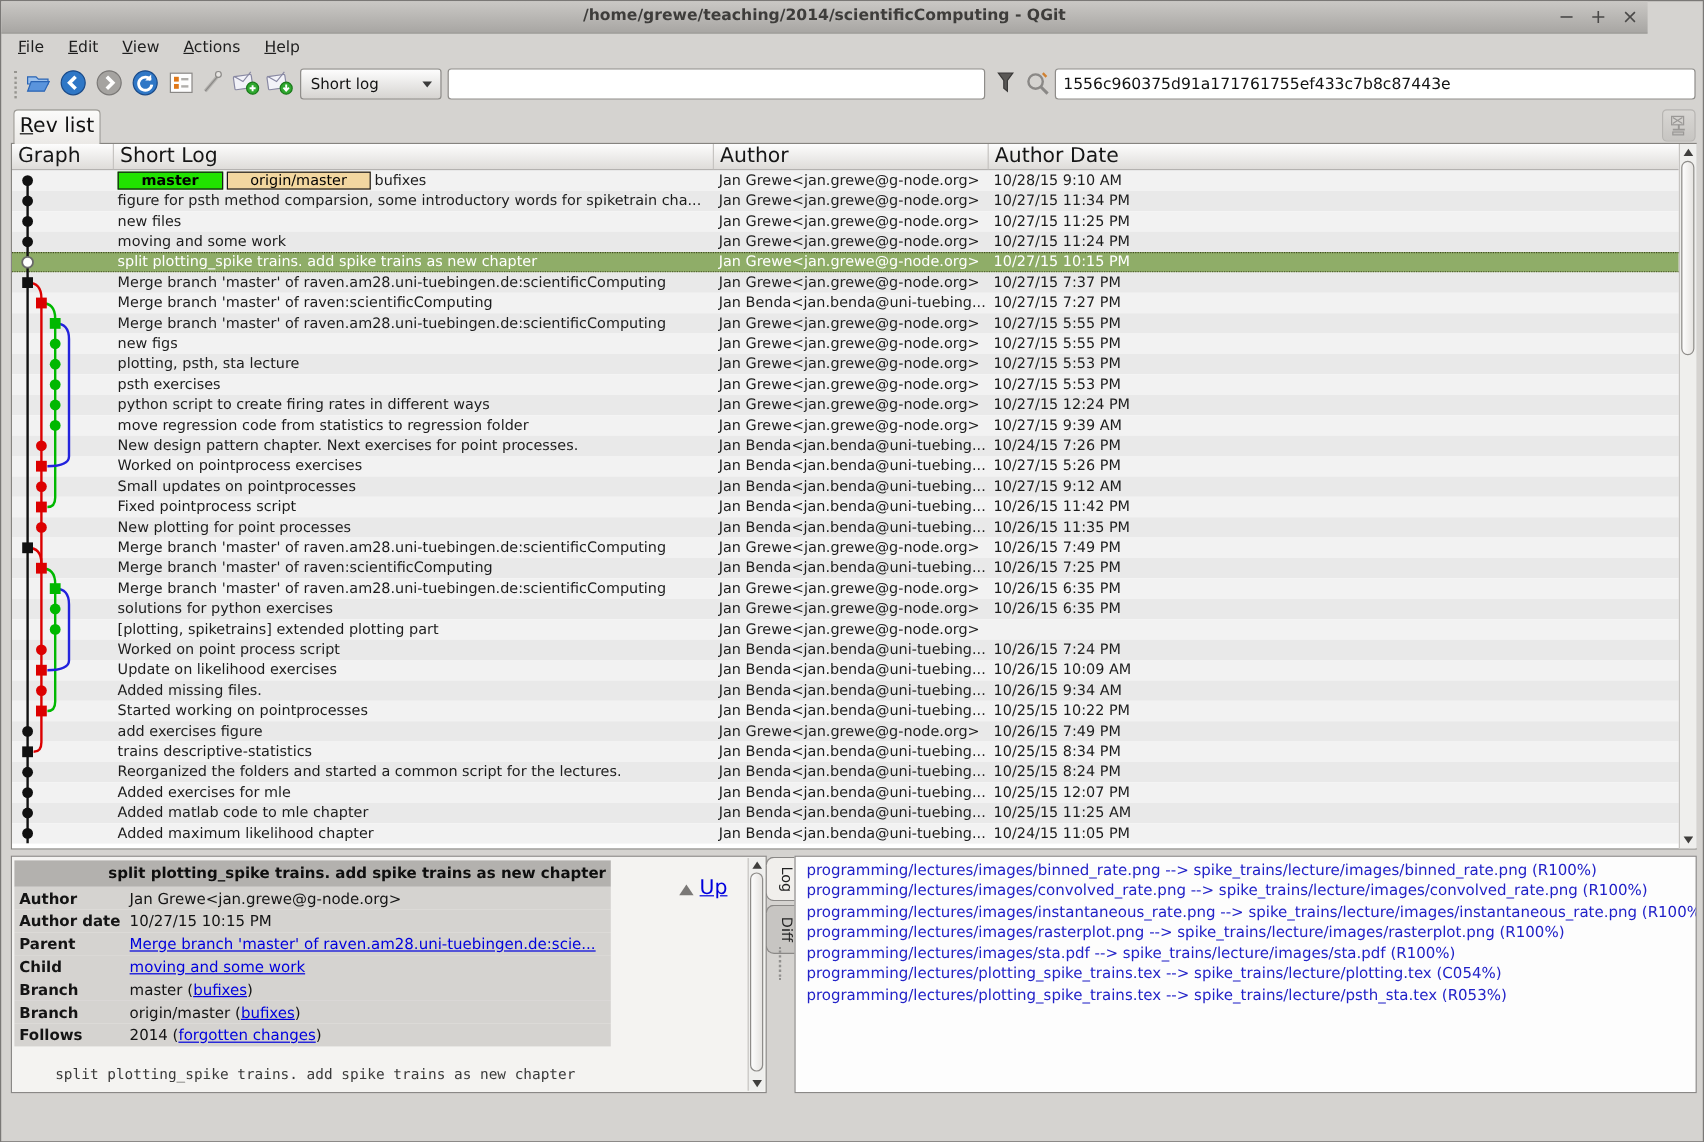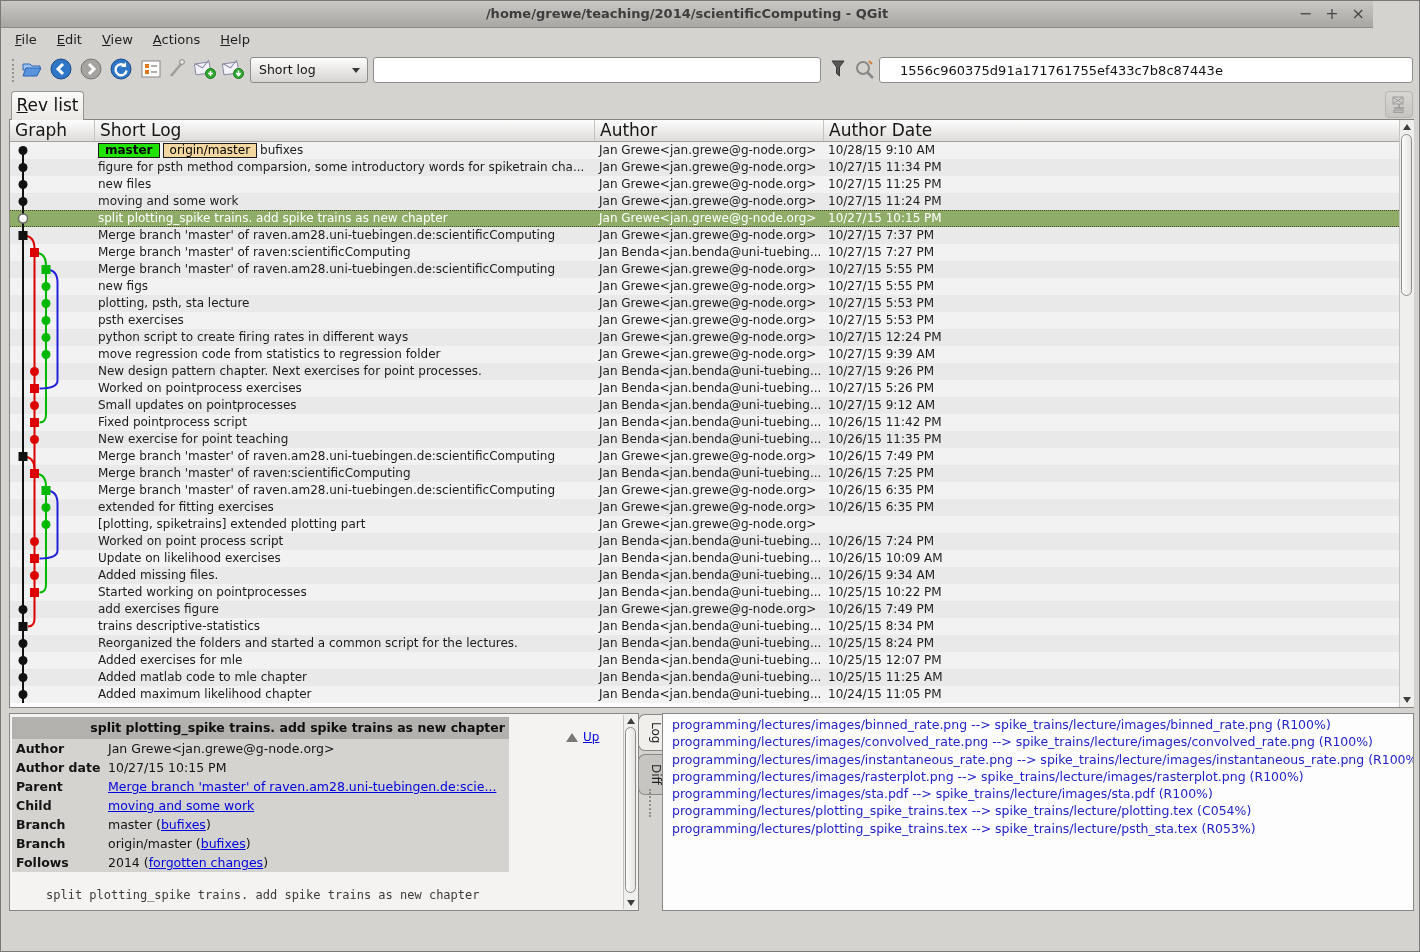--- a/index.html
+++ b/index.html
@@ -9,51 +9,51 @@
 .title{text-align:center;font-weight:bold;font-size:13px;color:#3e3d3b;line-height:26px}
 .winbtns{position:absolute;right:8px;top:0;height:26px;display:flex;gap:13px;align-items:center;color:#4a4948;font-size:16px}
 .winbtns span{cursor:default;line-height:16px}
 .menubar{position:absolute;left:0;top:28px;width:100%;height:24px;display:flex;padding-left:4px}
 .menu-item{padding:3px 10px;font-size:13px;color:#1e1e1e}
 .toolbar{position:absolute;left:0;top:52px;width:100%;height:35px}
 .tb-handle{position:absolute;left:11px;top:6px;height:23px;width:0;border-left:2px dotted #96948f}
 .tb-icon{position:absolute;top:4px;width:24px;height:24px}
 .combo{position:absolute;left:249px;top:4px;width:118px;height:26px;background:linear-gradient(#fdfdfd,#d6d4d1);border:1px solid #8f8d8a;border-radius:3px;font-size:12.5px;line-height:24px;padding-left:8px;color:#111}
 .combo .arrow{position:absolute;right:7px;top:10px;width:0;height:0;border-left:4px solid transparent;border-right:4px solid transparent;border-top:5px solid #3a3a3a}
-.tb-input{position:absolute;top:4px;background:#fff;border:1px solid #8f8d8a;border-radius:3px;height:26px;font-size:12.5px;padding:0 20px;font-family:"DejaVu Sans",sans-serif;color:#111}
+.tb-input{position:absolute;top:4px;background:#fff;border:1px solid #8f8d8a;border-radius:3px;height:26px;font-size:12.5px;padding:0 6px;font-family:"DejaVu Sans",sans-serif;color:#111}
 .tab{position:absolute;left:10px;top:90px;width:73px;height:29px;background:linear-gradient(#fbfbfa,#ebe9e6);border:1px solid #96948f;border-bottom:none;border-radius:4px 4px 0 0;font-size:17px;text-align:center;line-height:27px;color:#111;z-index:3}
 .lamp-btn{position:absolute;left:1384px;top:90px;width:28px;height:27px;border:1px solid #b7b5b2;border-radius:4px;background:linear-gradient(#d9d7d4,#c7c5c2);z-index:3}
 .frame{position:absolute;left:8px;top:118px;width:1405px;height:589px;background:#fff;border:1px solid #868480}
 .thead{position:absolute;left:9px;top:119px;width:1389px;height:22px;display:flex;background:linear-gradient(#fdfdfd,#dedcd9);border-bottom:1px solid #a3a19e;font-size:17px;color:#161616}
 .th{line-height:21px;padding-left:5px;border-right:1px solid #c6c4c1;overflow:hidden}
 .th-graph{width:85px;flex:none}.th-log{width:500px;flex:none}.th-author{width:229px;flex:none}.th-date{flex:1;border-right:none}
 .rows{position:absolute;left:9px;top:141px;width:1389px}
 .row{display:flex;height:17px;line-height:17px;font-size:12px;color:#1c1c1c;white-space:nowrap}
 .row.odd{background:#f2f2f2}.row.even{background:#e9e9e9}
 .row.selected{background:#8fad68;color:#fff;border-top:1px dotted #40491f;border-bottom:1px dotted #40491f;line-height:15px}
 .cell-graph{width:85px;flex:none}
 .cell-log{width:500px;flex:none;overflow:hidden;padding-left:3px}
 .cell-author{width:229px;flex:none;overflow:hidden;padding-left:4px}
 .cell-date{flex:1;overflow:hidden;padding-left:4px}
-.badge{display:inline-block;height:15px;line-height:13px;padding:0 6px;border:1px solid #1a1a1a;margin:1px 3px 0 0;font-size:12px;vertical-align:top;color:#000}
+.badge{display:inline-block;height:15px;line-height:13px;padding:0 19px;border:1px solid #1a1a1a;margin:1px 3px 0 0;font-size:12px;vertical-align:top;color:#000}
 .badge-head{background:#21e300;font-weight:bold}
 .badge-remote{background:#f2d7a0}
 svg.graph{position:absolute;left:9px;top:141px;width:85px;height:561px;pointer-events:none}
 .vscroll{position:absolute;left:1398px;top:119px;width:15px;height:587px;background:#efefed;border-left:1px solid #c6c4c1}
 .arrow-up{position:absolute;left:3px;width:0;height:0;border-left:4.5px solid transparent;border-right:4.5px solid transparent;border-bottom:6px solid #3f3e3c}
 .arrow-dn{position:absolute;left:3px;width:0;height:0;border-left:4.5px solid transparent;border-right:4.5px solid transparent;border-top:6px solid #3f3e3c}
 .sb-thumb{position:absolute;left:1px;width:11px;background:linear-gradient(90deg,#fdfdfd,#e6e4e1);border:1px solid #8e8c89;border-radius:6px}
 .dpanel{position:absolute;left:8px;top:712px;width:630px;height:198px;background:#f4f3f1;border:1px solid #8a8886}
 .dtable{position:absolute;left:2px;top:3px;width:497px}
 .dtitle{height:22px;background:#b3b1ae;font-weight:bold;font-size:12.5px;line-height:22px;text-align:right;padding-right:4px;color:#0e0e0e;white-space:nowrap}
 .drow{display:flex;height:19px;line-height:19px;background:#d5d3d0;font-size:12.5px;color:#141414;white-space:nowrap}
 .dlabel{width:96px;font-weight:bold;padding-left:4px;flex:none}
 .dval{flex:1}
 .dval a,.uplink a{color:#0000dd;text-decoration:underline}
-.uplink{position:absolute;left:556px;top:16px;font-size:12px}
+.uplink{position:absolute;left:556px;top:16px;font-size:17px}
 .uptri{display:inline-block;width:0;height:0;border-left:6px solid transparent;border-right:6px solid transparent;border-bottom:9px solid #7a7876;margin-right:5px;vertical-align:-1px}
 .dscroll{position:absolute;left:613px;top:1px;width:14px;height:194px;background:#efefed;border-left:1px solid #c6c4c1}
 .dcomment{position:absolute;left:36px;top:174px;font-family:"DejaVu Sans Mono",monospace;font-size:12px;color:#3a3a3a;white-space:pre}
 .vtab{position:absolute;left:637px;width:25px;border:1px solid #8a8886;border-right:none;border-radius:7px 0 0 7px;writing-mode:vertical-rl;text-align:center;font-size:12px;color:#222}
 .vtab-log{top:713px;height:37px;background:#f1efec}
 .vtab-diff{top:753px;height:41px;background:#c7c5c2}
 .splitdots{position:absolute;left:648px;top:788px;height:28px;width:0;border-left:2px dotted #91908e}
 .fpanel{position:absolute;left:661px;top:712px;width:752px;height:198px;background:#fdfdfd;border:1px solid #8a8886;overflow:hidden;padding-top:2px}
 .fline{font-size:12.5px;line-height:17.3px;color:#2222c8;white-space:nowrap;padding-left:9px}
 </style>
@@ -249,21 +249,21 @@
     <div class="row odd">
       <div class="cell-graph"></div>
       <div class="cell-log">move regression code from statistics to regression folder</div>
       <div class="cell-author">Jan Grewe&lt;jan.grewe@g-node.org&gt;</div>
       <div class="cell-date">10/27/15 9:39 AM</div>
     </div>
     <div class="row even">
       <div class="cell-graph"></div>
       <div class="cell-log">New design pattern chapter. Next exercises for point processes.</div>
       <div class="cell-author">Jan Benda&lt;jan.benda@uni-tuebing...</div>
-      <div class="cell-date">10/27/15 9:26 PM</div>
+      <div class="cell-date">10/24/15 7:26 PM</div>
     </div>
     <div class="row odd">
       <div class="cell-graph"></div>
       <div class="cell-log">Worked on pointprocess exercises</div>
       <div class="cell-author">Jan Benda&lt;jan.benda@uni-tuebing...</div>
       <div class="cell-date">10/27/15 5:26 PM</div>
     </div>
     <div class="row even">
       <div class="cell-graph"></div>
       <div class="cell-log">Small updates on pointprocesses</div>
@@ -271,21 +271,21 @@
       <div class="cell-date">10/27/15 9:12 AM</div>
     </div>
     <div class="row odd">
       <div class="cell-graph"></div>
       <div class="cell-log">Fixed pointprocess script</div>
       <div class="cell-author">Jan Benda&lt;jan.benda@uni-tuebing...</div>
       <div class="cell-date">10/26/15 11:42 PM</div>
     </div>
     <div class="row even">
       <div class="cell-graph"></div>
-      <div class="cell-log">New exercise for point teaching</div>
+      <div class="cell-log">New plotting for point processes</div>
       <div class="cell-author">Jan Benda&lt;jan.benda@uni-tuebing...</div>
       <div class="cell-date">10/26/15 11:35 PM</div>
     </div>
     <div class="row odd">
       <div class="cell-graph"></div>
       <div class="cell-log">Merge branch 'master' of raven.am28.uni-tuebingen.de:scientificComputing</div>
       <div class="cell-author">Jan Grewe&lt;jan.grewe@g-node.org&gt;</div>
       <div class="cell-date">10/26/15 7:49 PM</div>
     </div>
     <div class="row even">
@@ -295,21 +295,21 @@
       <div class="cell-date">10/26/15 7:25 PM</div>
     </div>
     <div class="row odd">
       <div class="cell-graph"></div>
       <div class="cell-log">Merge branch 'master' of raven.am28.uni-tuebingen.de:scientificComputing</div>
       <div class="cell-author">Jan Grewe&lt;jan.grewe@g-node.org&gt;</div>
       <div class="cell-date">10/26/15 6:35 PM</div>
     </div>
     <div class="row even">
       <div class="cell-graph"></div>
-      <div class="cell-log">extended for fitting exercises</div>
+      <div class="cell-log">solutions for python exercises</div>
       <div class="cell-author">Jan Grewe&lt;jan.grewe@g-node.org&gt;</div>
       <div class="cell-date">10/26/15 6:35 PM</div>
     </div>
     <div class="row odd">
       <div class="cell-graph"></div>
       <div class="cell-log">[plotting, spiketrains] extended plotting part</div>
       <div class="cell-author">Jan Grewe&lt;jan.grewe@g-node.org&gt;</div>
     </div>
     <div class="row even">
       <div class="cell-graph"></div>

